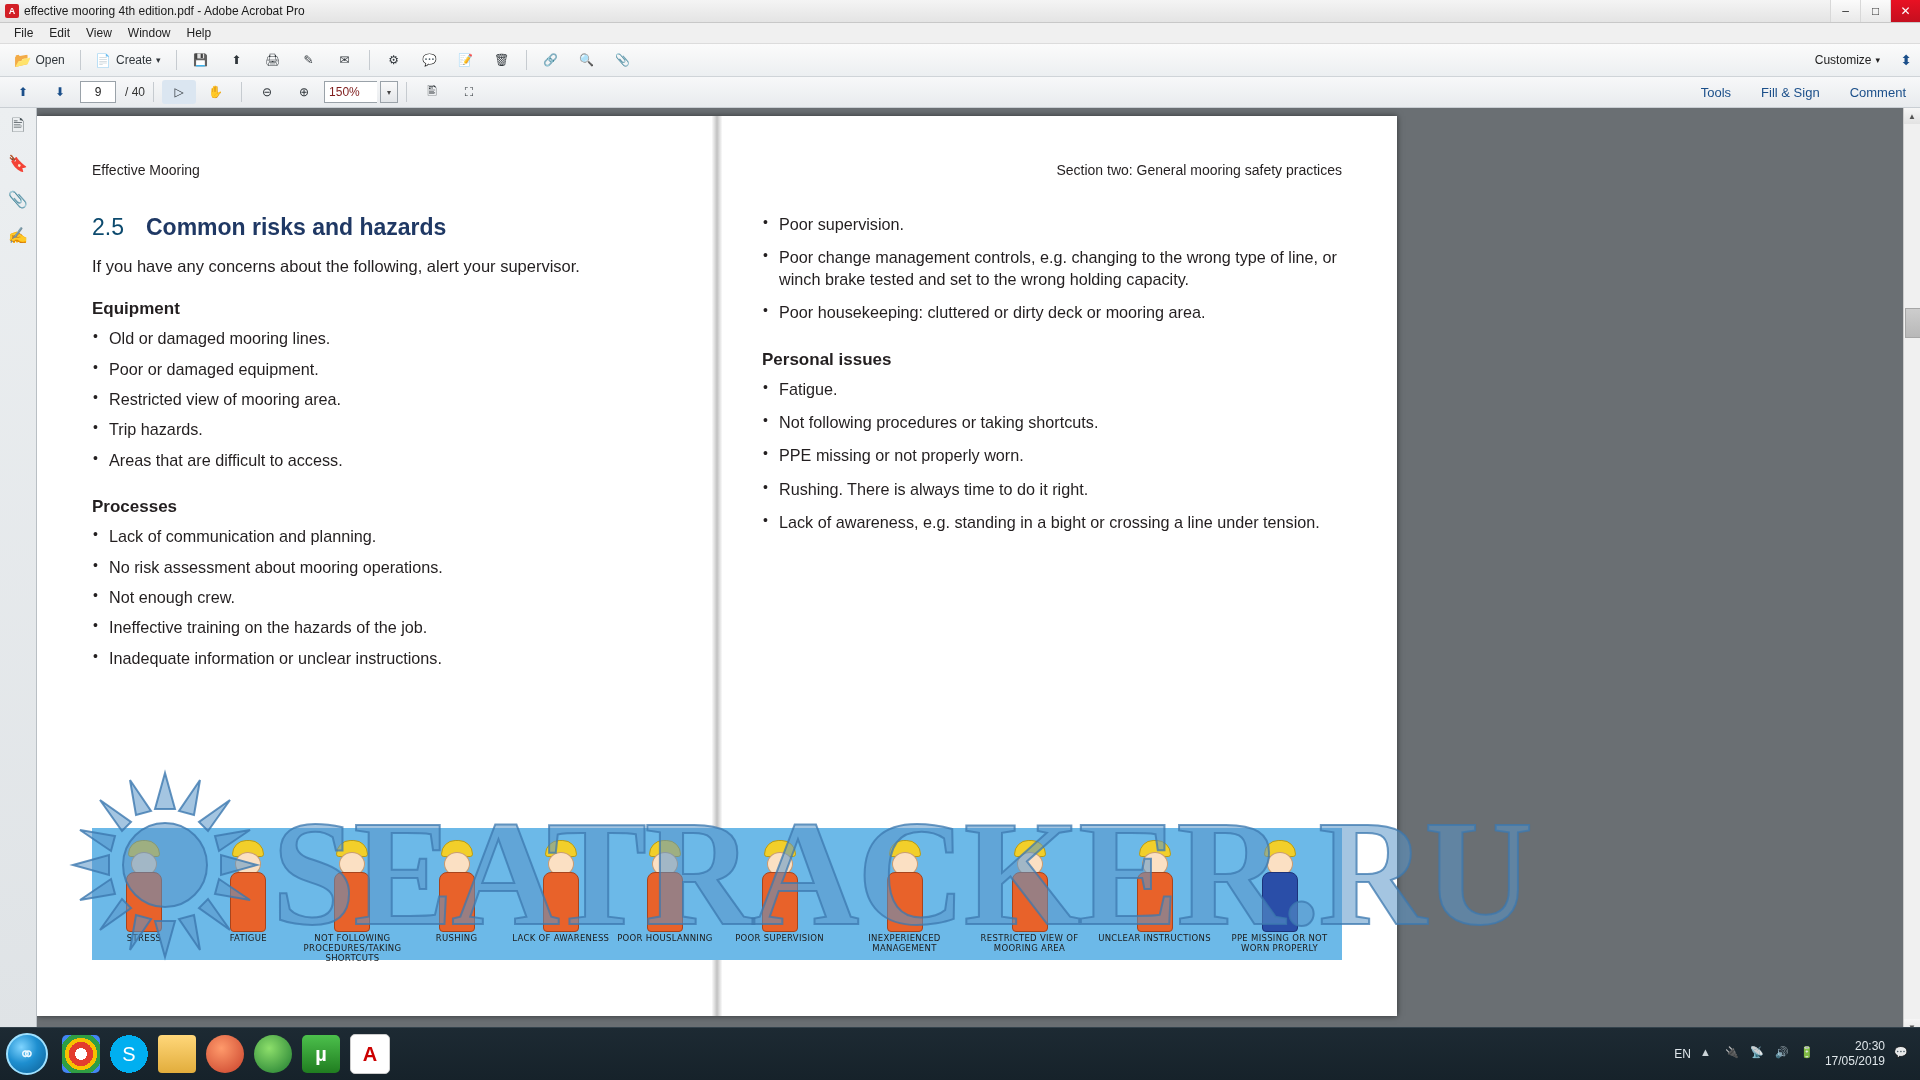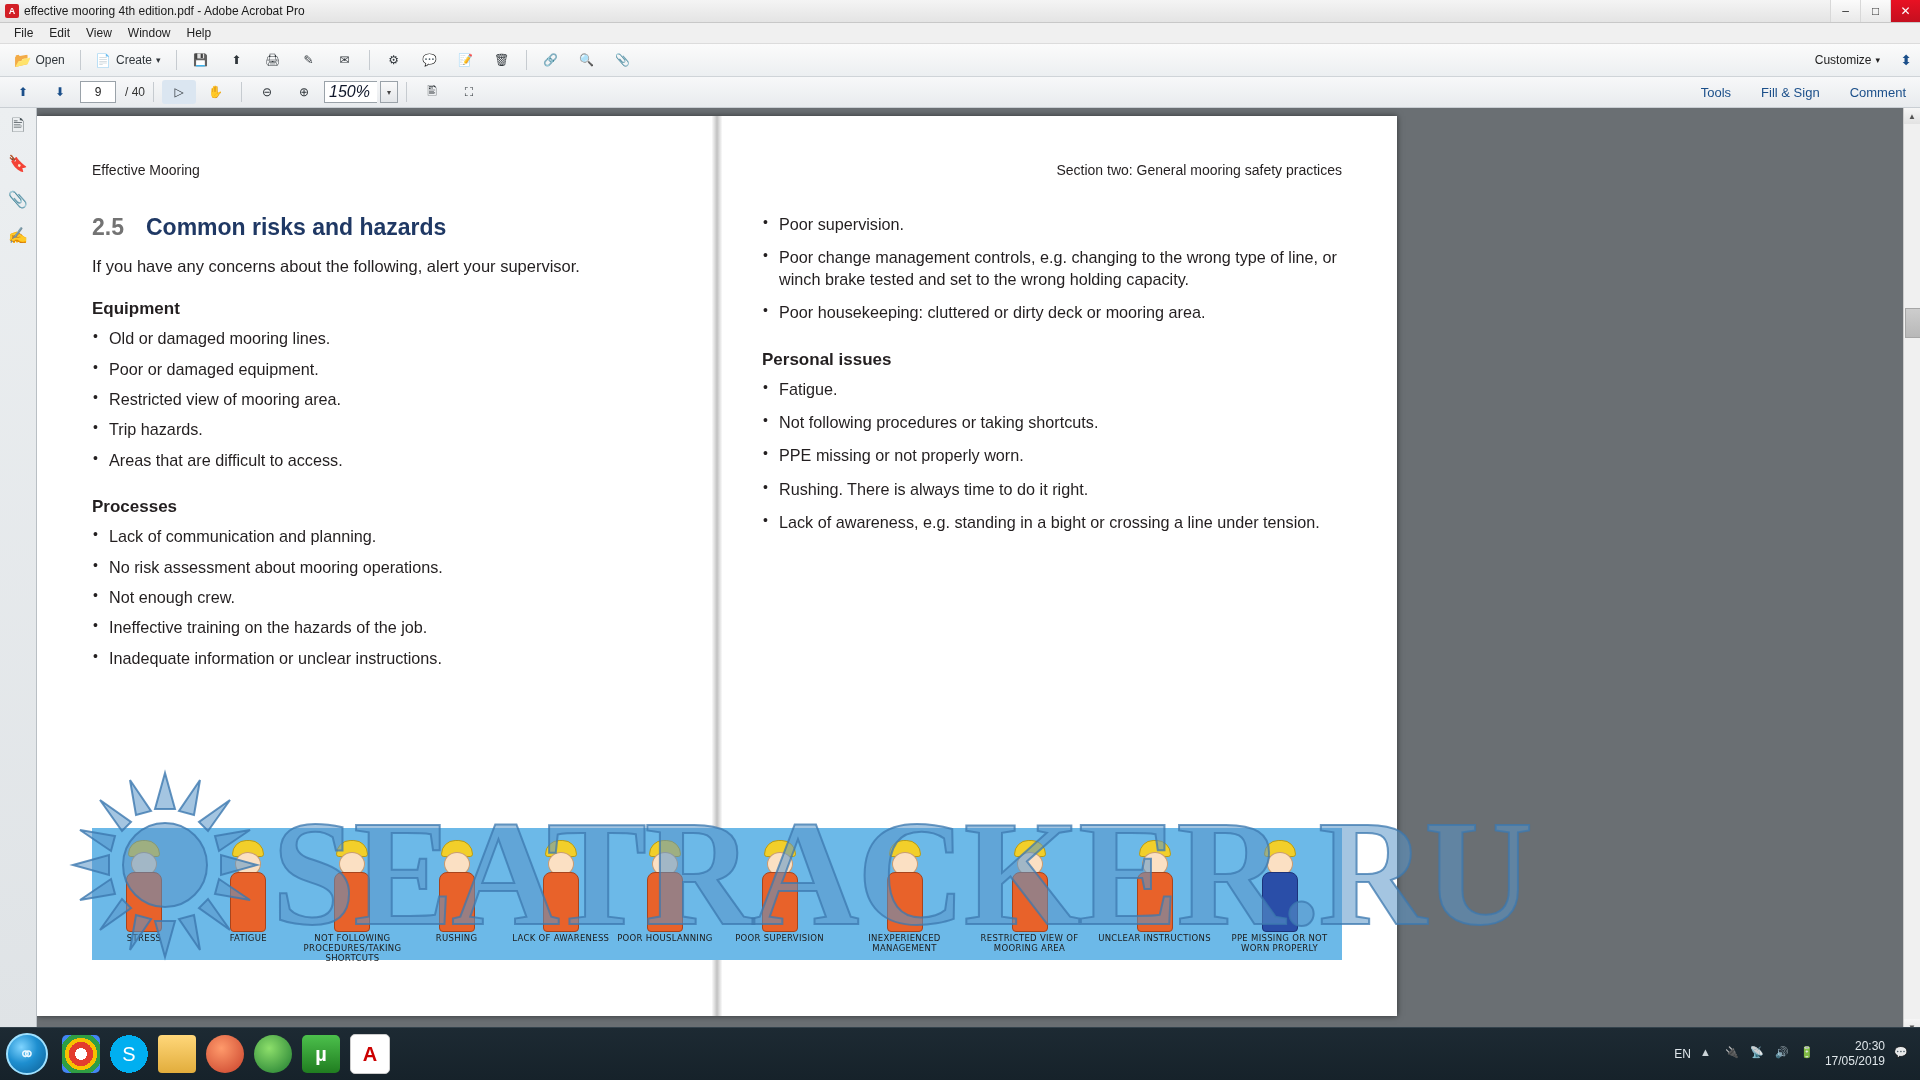--- a/index.html
+++ b/index.html
@@ -108,23 +108,22 @@
   }
   .tbtn.labeled { padding: 0 8px; font-size: 12px; }
   .tsep { width: 1px; height: 20px; background: #c6cbd0; margin: 0 5px; }
   .pagebox {
     width: 34px; height: 20px; border: 1px solid #9aa2a9; background: #fff;
     font-size: 12px; text-align: center; line-height: 20px; color: #222;
   }
   .pagecount { font-size: 12px; color: #333; margin-left: 6px; }
   .zoombox {
     width: 48px; height: 20px; border: 1px solid #9aa2a9; background: #fff;
-    font-size: 16px; line-height: 20px; text-align: left; padding-left: 4px; color: #0f172a;
+    font-size: 12px; line-height: 20px; text-align: left; padding-left: 4px; color: #7f1d1d;
     border-right: none;
-    font-style: italic;
   }
   .zoomarrow {
     width: 16px; height: 20px; border: 1px solid #9aa2a9; background: linear-gradient(180deg,#fafafa,#e3e6e9);
     display:flex;align-items:center;justify-content:center; font-size: 8px; color:#444;
   }
   .right-tools {
     position: absolute; right: 8px; top: 0; height: 100%;
     display: flex; align-items: center; gap: 18px; font-size: 13px; color: #1b4f8a;
   }
   .right-tools .rt { padding: 3px 6px; }
@@ -171,21 +170,21 @@
   }
   .page-half { width: 50%; position: relative; padding: 0; box-sizing: border-box; }
   .page-left { padding: 46px 60px 12px 55px; }
   .page-right { padding: 46px 55px 0 45px; }
   .runhead { font-size: 14px; color: #231f20; font-family: "Liberation Sans", sans-serif; }
   .runhead.right { text-align: right; }
   h2.sec-title {
     font-size: 23px; color: #1f3864; font-weight: bold; margin: 36px 0 14px 0;
     display: flex; gap: 22px; align-items: baseline;
   }
-  .sec-num { font-size: 23px; color: #737373; font-weight: bold; }
+  .sec-num { font-size: 23px; color: #0c4a6e; font-weight: normal; }
   .lead { font-size: 16.5px; color: #231f20; margin: 0 0 22px 0; line-height: 1.35; }
   h3.sub { font-size: 17px; color: #231f20; font-weight: bold; margin: 0 0 9px 0; }
   ul.bullets { list-style: none; margin: 0 0 26px 0; padding: 0; }
   ul.bullets li {
     position: relative; padding-left: 17px; font-size: 16.2px; color: #231f20;
     line-height: 1.32; margin-bottom: 9px;
   }
   ul.bullets li:before {
     content: "•"; position: absolute; left: 1px; top: -1px; color: #231f20; font-size: 14px;
   }

